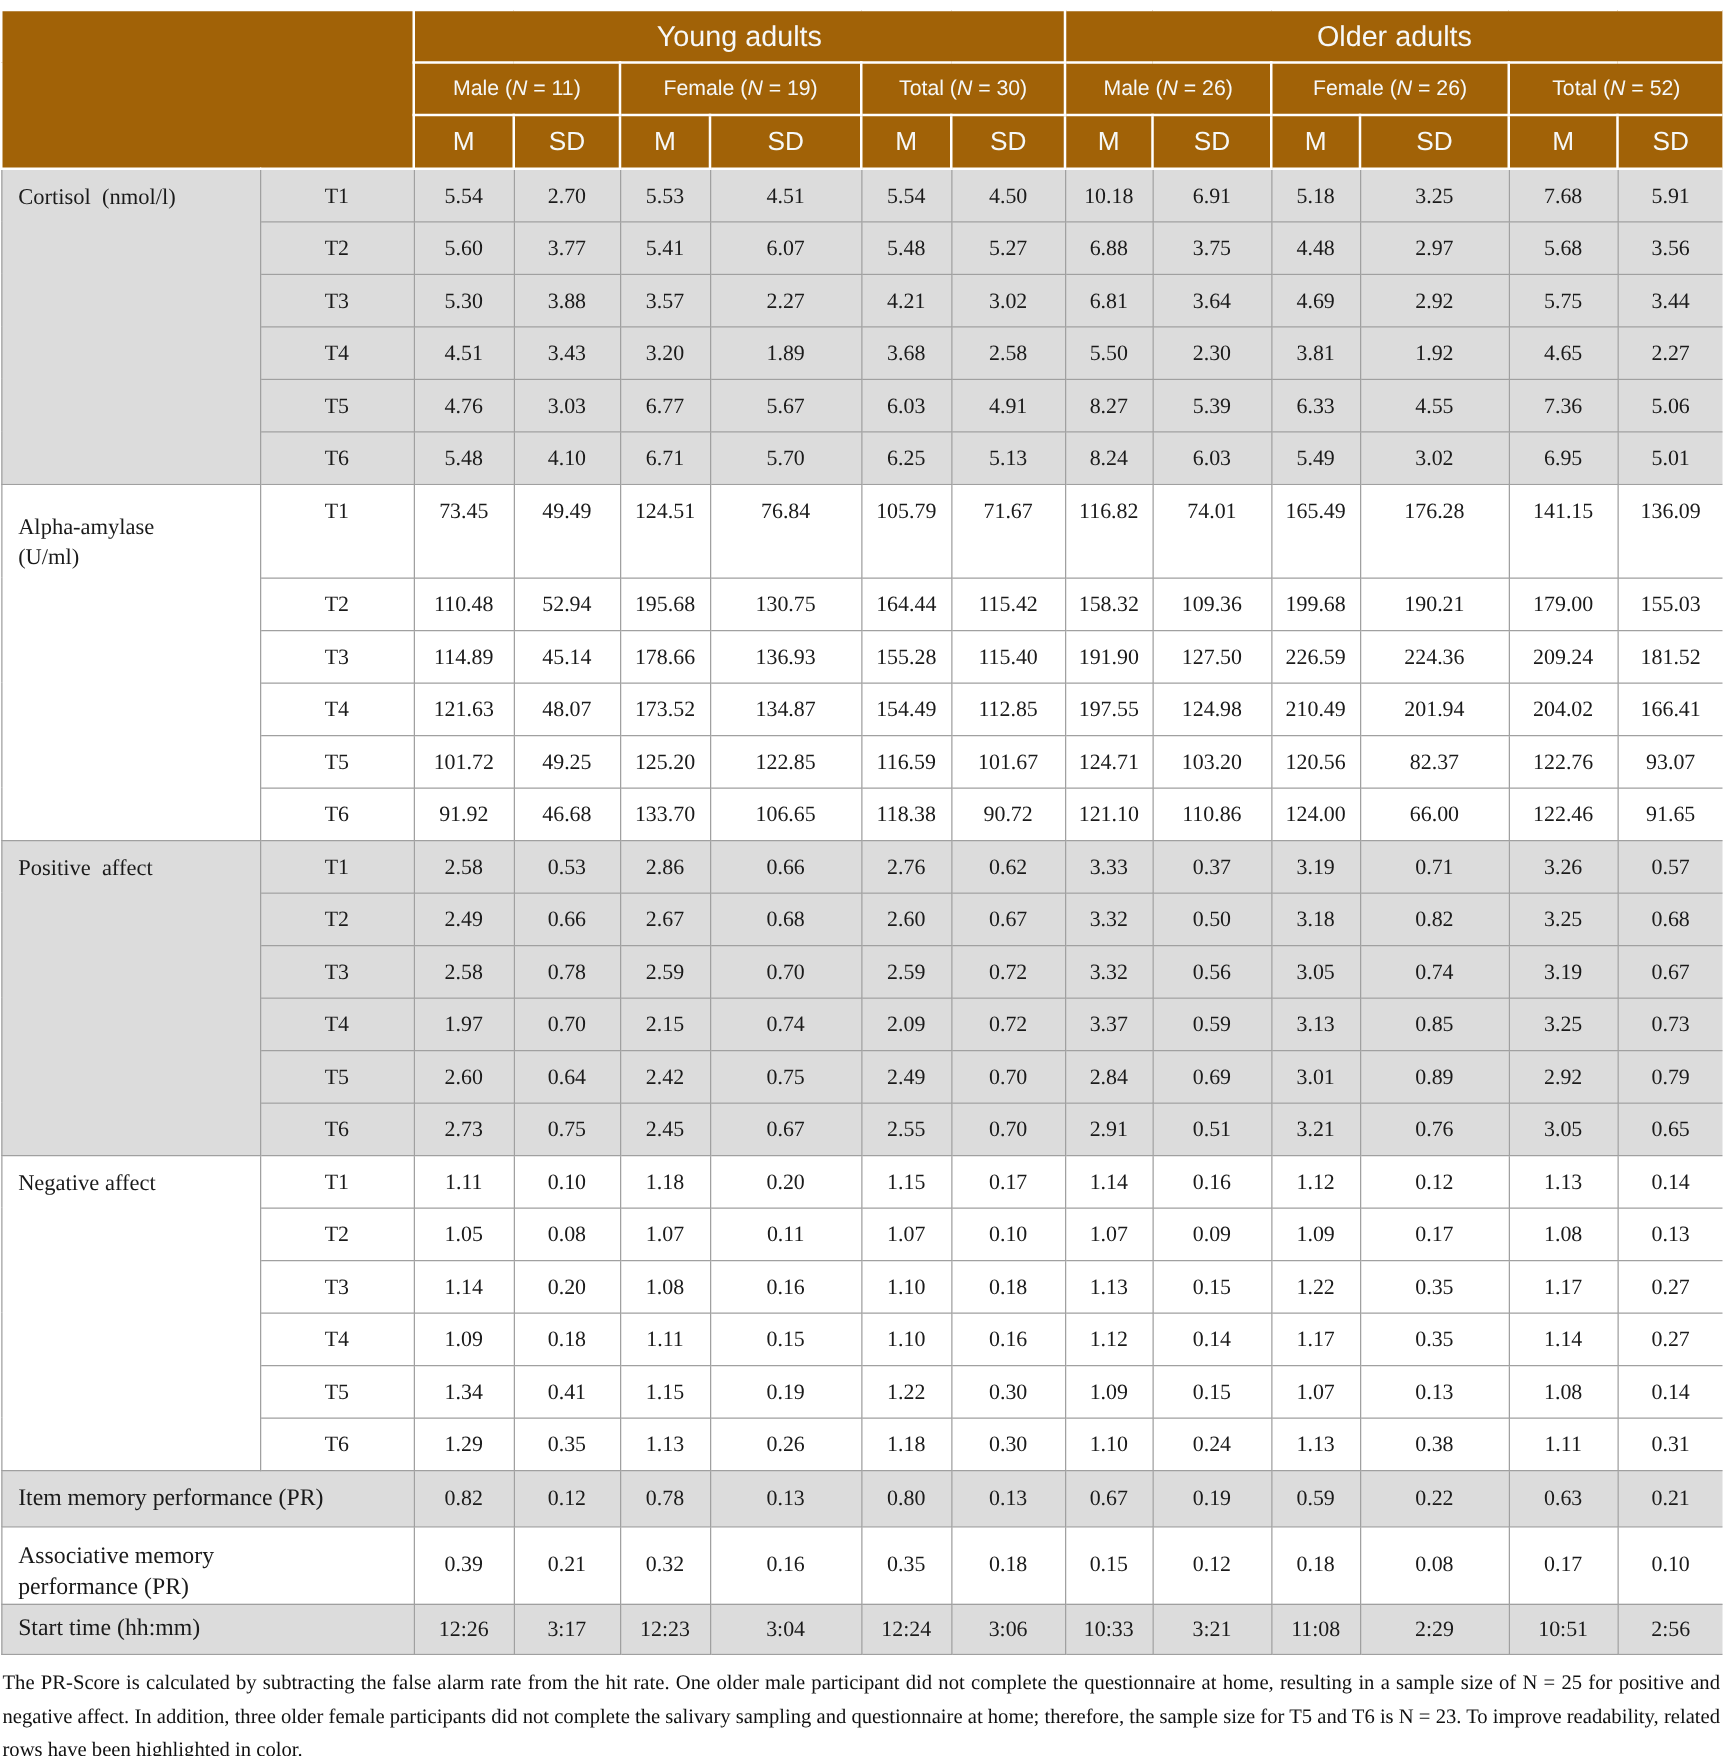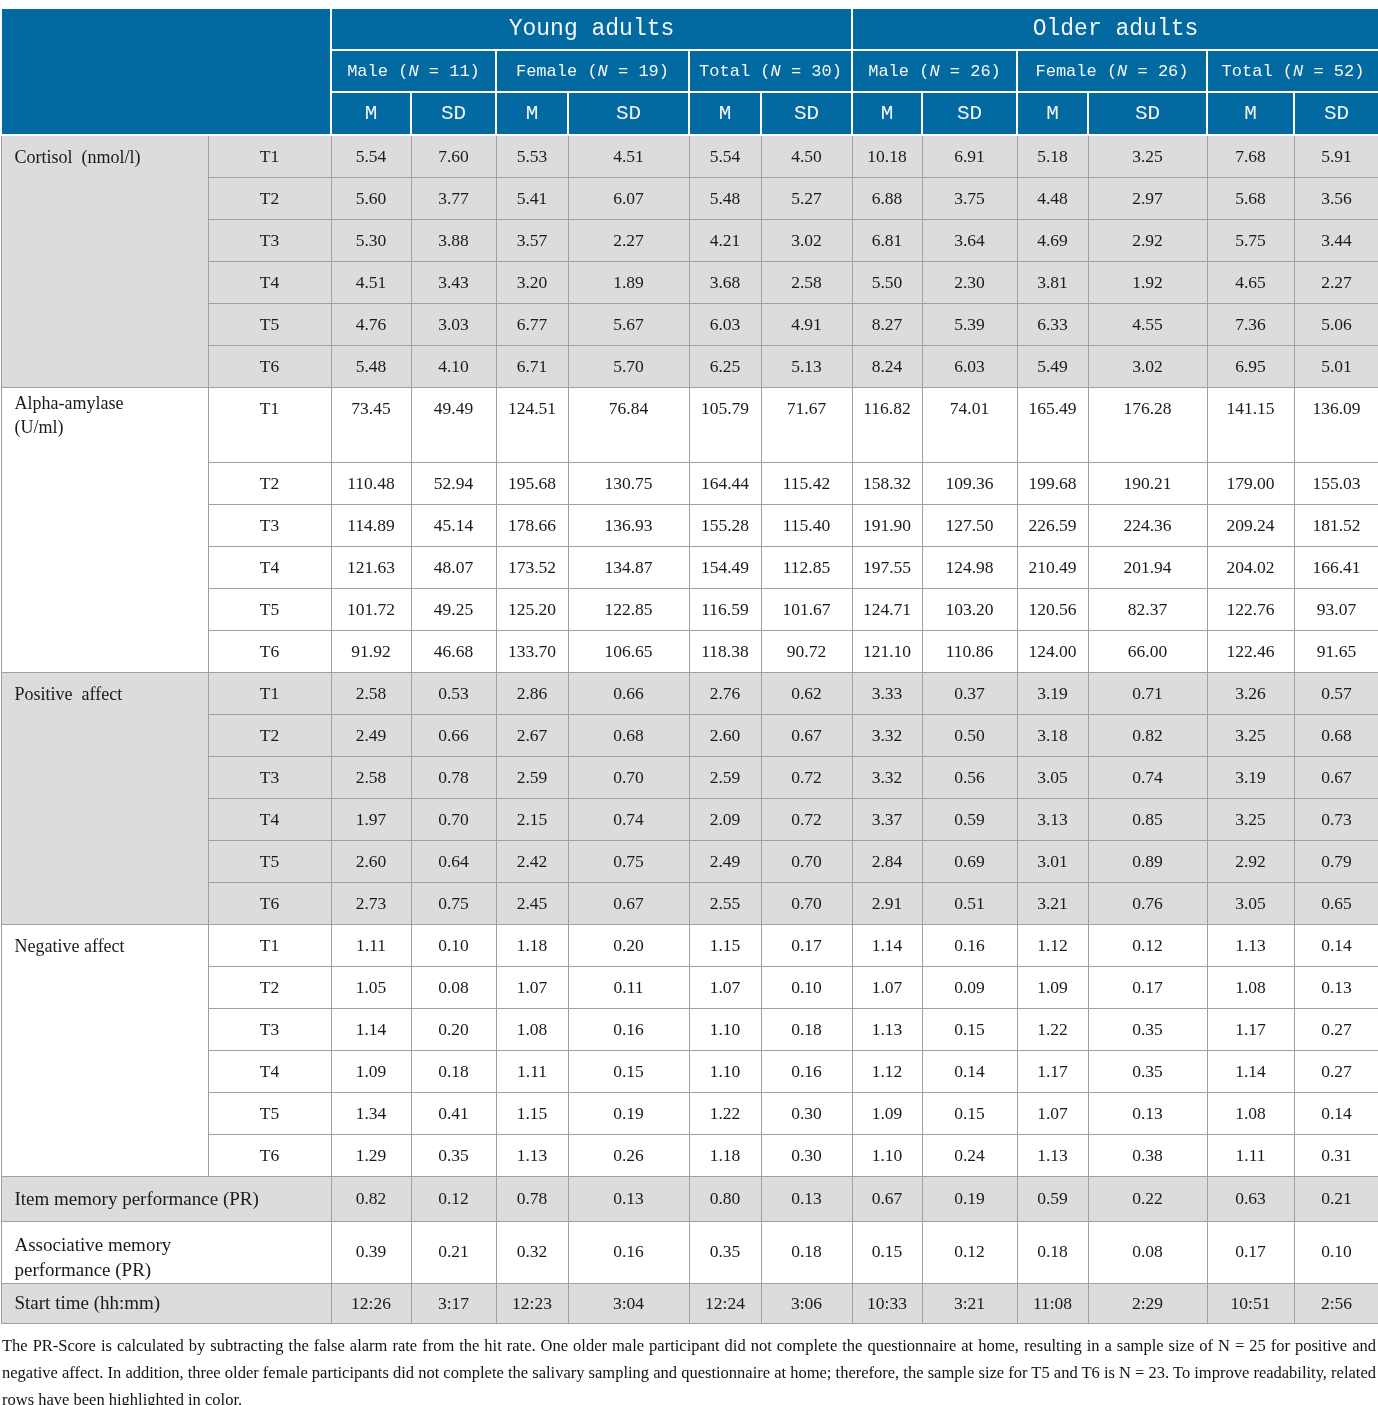--- a/index.html
+++ b/index.html
@@ -10,23 +10,23 @@
     padding-top:7px;
     box-sizing:border-box;
   }
   table.stats {
     width:1378px;
     border-collapse:collapse;
     table-layout:fixed;
   }
   
   thead th {
-    background:#0369a1;
+    background:#a16207;
     color:#f6f8f8;
-    font-family:Liberation Mono, monospace;
+    font-family:Liberation Sans, sans-serif;
     font-weight:400;
     border:2px solid #ffffff;
     padding:0;
     text-align:center;
     vertical-align:middle;
   }
   thead tr.r1 th { height:40px; font-size:23px; }
   thead tr.r2 th { height:40px; font-size:17px; }
   thead tr.r3 th { height:41px; font-size:21px; }
   thead th.corner { border:2px solid #ffffff; }
@@ -48,21 +48,21 @@
     padding:9px 6px 0 13px;
     vertical-align:top;
     font-size:18px;
     white-space:pre-wrap;
     line-height:1.35;
     font-family:Liberation Serif, serif;
   }
   td.sum-label { padding-top:0; vertical-align:middle; font-size:19px; }
   tr.tall { height:75px; }
   tr.tall td { vertical-align:top; padding-top:10px; }
-  tr.tall td.label-cell { padding-top:3px; }
+  tr.tall td.label-cell { padding-top:21px; }
   tr.item-row { height:45px; }
   tr.tall-sum { height:60px; }
   tr.tall-sum td { vertical-align:top; padding-top:19px; }
   tr.tall-sum td.sum-label { padding-top:10px; }
   tr.start-row { height:40px; }
   
   .footnote {
     width:1378px;
     box-sizing:border-box;
     padding:9px 2px 6px 2px;
@@ -120,21 +120,21 @@
         <th>SD</th>
         <th>M</th>
         <th>SD</th>
       </tr>
     </thead>
     <tbody id="tbody">
         <tr class="hl">
           <td rowspan="6" class="label-cell">Cortisol  (nmol/l)</td>
           <td class="time-cell">T1</td>
           <td class="num-cell">5.54</td>
-          <td class="num-cell">7.60</td>
+          <td class="num-cell">2.70</td>
           <td class="num-cell">5.53</td>
           <td class="num-cell">4.51</td>
           <td class="num-cell">5.54</td>
           <td class="num-cell">4.50</td>
           <td class="num-cell">10.18</td>
           <td class="num-cell">6.91</td>
           <td class="num-cell">5.18</td>
           <td class="num-cell">3.25</td>
           <td class="num-cell">7.68</td>
           <td class="num-cell">5.91</td>

